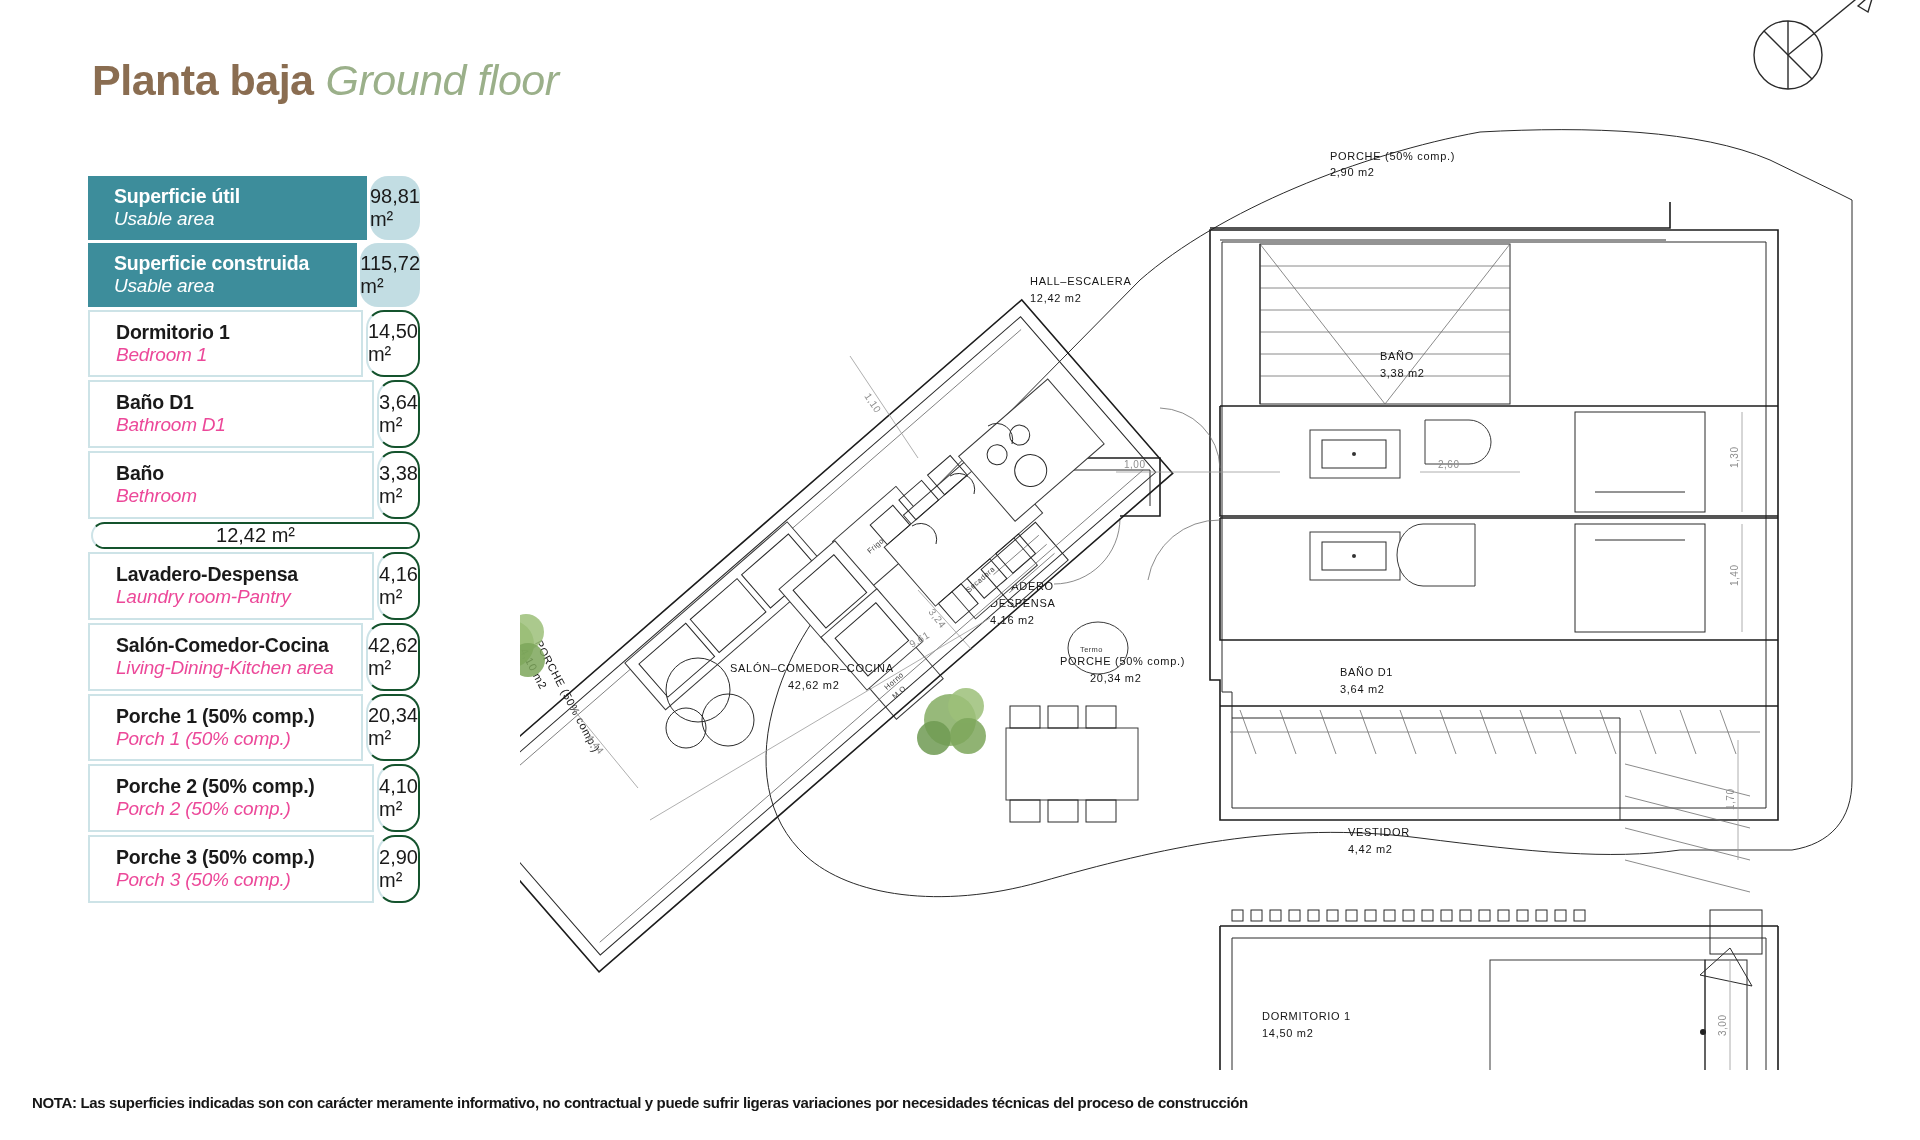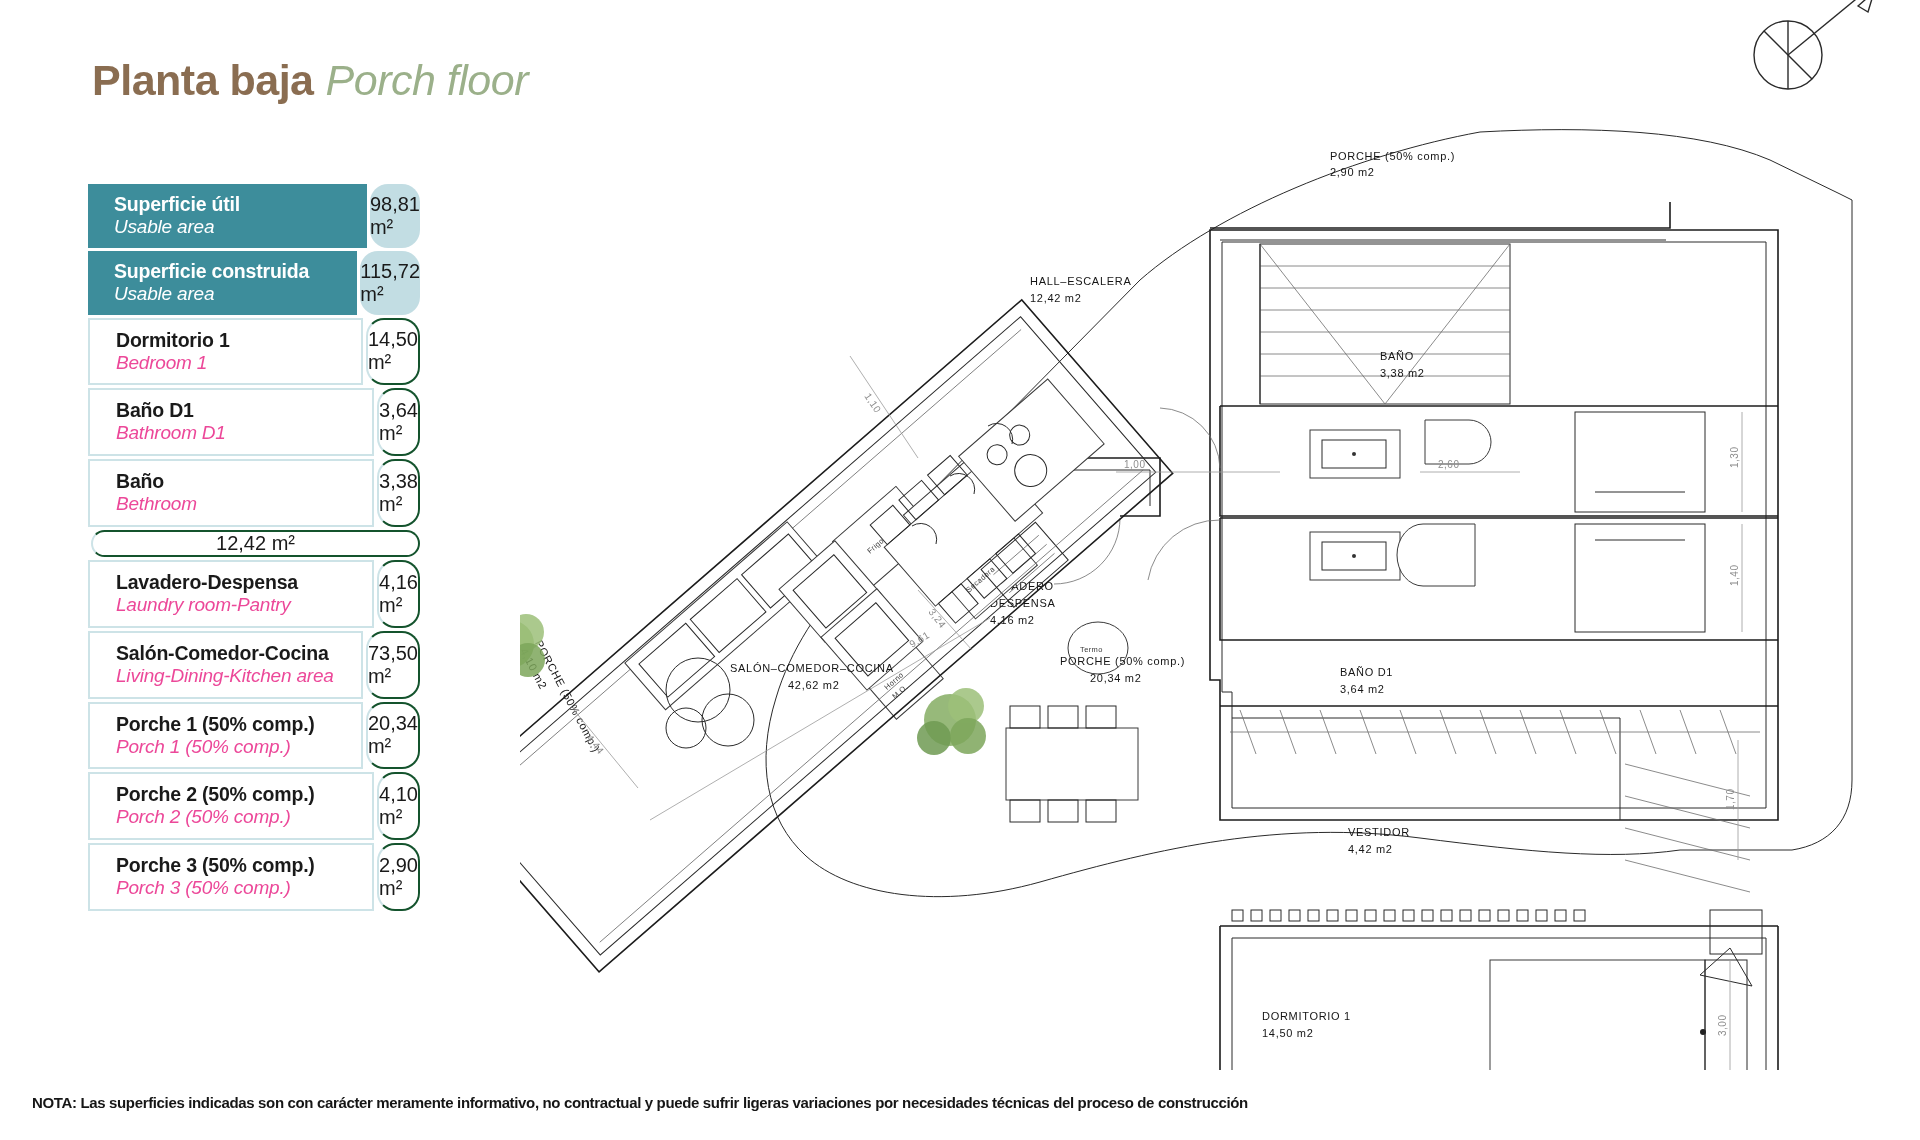--- a/index.html
+++ b/index.html
@@ -21,21 +21,21 @@
   }
   #title-en{
     font-size:43px;font-weight:400;font-style:italic;color:#9bb08a;letter-spacing:-0.5px;
   }
 
   
   #compass{position:absolute;left:1740px;top:0px;width:140px;height:120px;}
 
   
   #areas-table{
-    position:absolute;left:88px;top:184px;width:332px;
+    position:absolute;left:88px;top:176px;width:332px;
   }
   .row{
     display:flex;align-items:stretch;margin-bottom:3px;
   }
   .row .name{
     width:288px;box-sizing:border-box;
     padding:9px 0 9px 26px;
     display:flex;flex-direction:column;justify-content:center;
   }
   .row .val{
@@ -77,21 +77,21 @@
   .pl-fur{fill:#ffffff;stroke:#3a3a3a;stroke-width:1;}
   .lbl-sm{font-family:"Liberation Sans", sans-serif;font-size:11px;fill:#151515;letter-spacing:0.7px;}
   .lbl-tiny{font-family:"Liberation Sans", sans-serif;font-size:7.5px;fill:#3a3a3a;letter-spacing:0.4px;}
   .dimtxt{font-family:"Liberation Sans", sans-serif;font-size:10px;fill:#8d8d8d;letter-spacing:0.5px;}
 </style>
 </head>
 <body>
 
 <div id="title-block">
   <span id="title-es">Planta baja</span>
-  <span id="title-en">Porch floor</span>
+  <span id="title-en">Ground floor</span>
 </div>
 
 <div id="compass">
   <svg width="140" height="120" viewBox="0 0 140 120">
     <circle cx="48" cy="55" r="34" fill="none" stroke="#2a2a2a" stroke-width="1.4"></circle>
     <line x1="24" y1="31" x2="72" y2="79" stroke="#2a2a2a" stroke-width="1.4"></line>
     <line x1="48" y1="21" x2="48" y2="89" stroke="#2a2a2a" stroke-width="1.4"></line>
     <line x1="48" y1="55" x2="132" y2="-14" stroke="#2a2a2a" stroke-width="1.4"></line>
     <path d="M118 6 L134 -8 L128 12 Z" fill="none" stroke="#2a2a2a" stroke-width="1.4"></path>
   </svg>
@@ -150,21 +150,21 @@
       <span class="en">Laundry room-Pantry</span>
     </div>
     <div class="val">4,16 m²</div>
   </div>
 
   <div class="row plain">
     <div class="name">
       <span class="es">Salón-Comedor-Cocina</span>
       <span class="en">Living-Dining-Kitchen area</span>
     </div>
-    <div class="val">73,50 m²</div>
+    <div class="val">42,62 m²</div>
   </div>
 
   <div class="row plain">
     <div class="name">
       <span class="es">Porche 1 (50% comp.)</span>
       <span class="en">Porch 1 (50% comp.)</span>
     </div>
     <div class="val">20,34 m²</div>
   </div>
 

